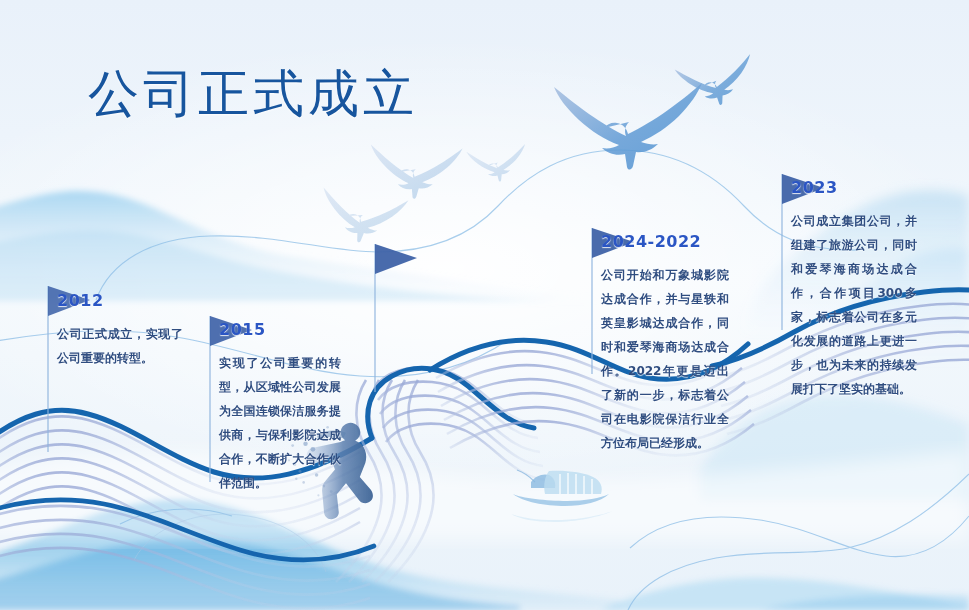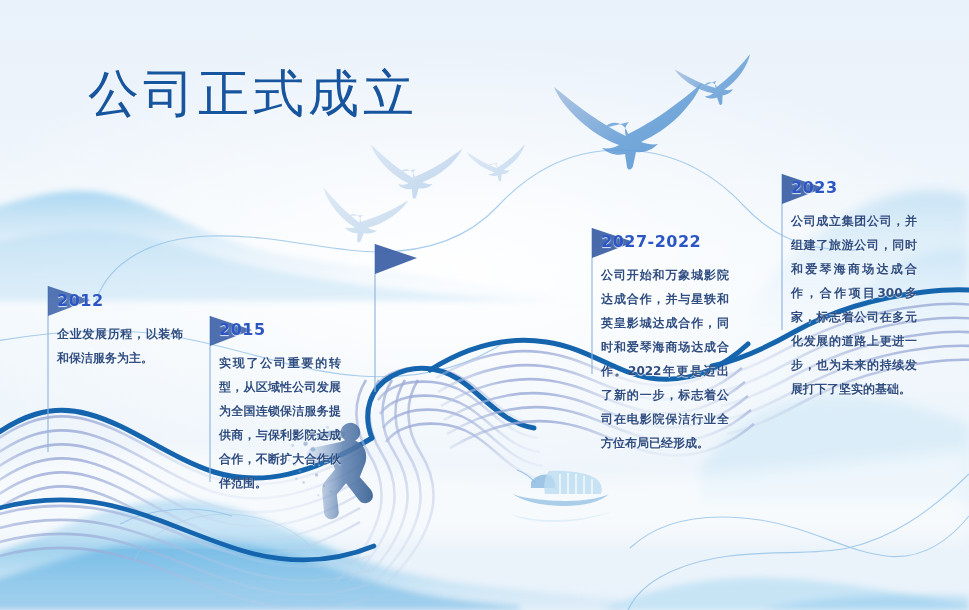--- a/index.html
+++ b/index.html
@@ -335,31 +335,31 @@
       <path d="M375,244 L417,258 L375,274 Z" opacity=".95"></path>
       <path d="M592,228 L634,242 L592,258 Z" opacity=".95"></path>
       <path d="M782,174 L824,188 L782,204 Z" opacity=".95"></path>
     </g>
   </svg>
 
   <div id="title">公司正式成立</div>
 
   <div class="milestone" id="m2012">
     <div class="year">2012</div>
-    <div class="desc">企业发展历程，以装饰和保洁服务为主。</div>
+    <div class="desc">公司正式成立，实现了公司重要的转型。</div>
   </div>
 
   <div class="milestone" id="m2015">
     <div class="year">2015</div>
     <div class="desc">实现了公司重要的转型，从区域性公司发展为全国连锁保洁服务提供商，与保利影院达成合作，不断扩大合作伙伴范围。</div>
   </div>
 
 
   <div class="milestone" id="m2021">
-    <div class="year">2027-2022</div>
+    <div class="year">2024-2022</div>
     <div class="desc">公司开始和万象城影院达成合作，并与星轶和英皇影城达成合作，同时和爱琴海商场达成合作。2022年更是迈出了新的一步，标志着公司在电影院保洁行业全方位布局已经形成。</div>
   </div>
 
   <div class="milestone" id="m2023">
     <div class="year">2023</div>
     <div class="desc">公司成立集团公司，并组建了旅游公司，同时和爱琴海商场达成合作，合作项目300多家，标志着公司在多元化发展的道路上更进一步，也为未来的持续发展打下了坚实的基础。</div>
   </div>
 
 </div>
 

